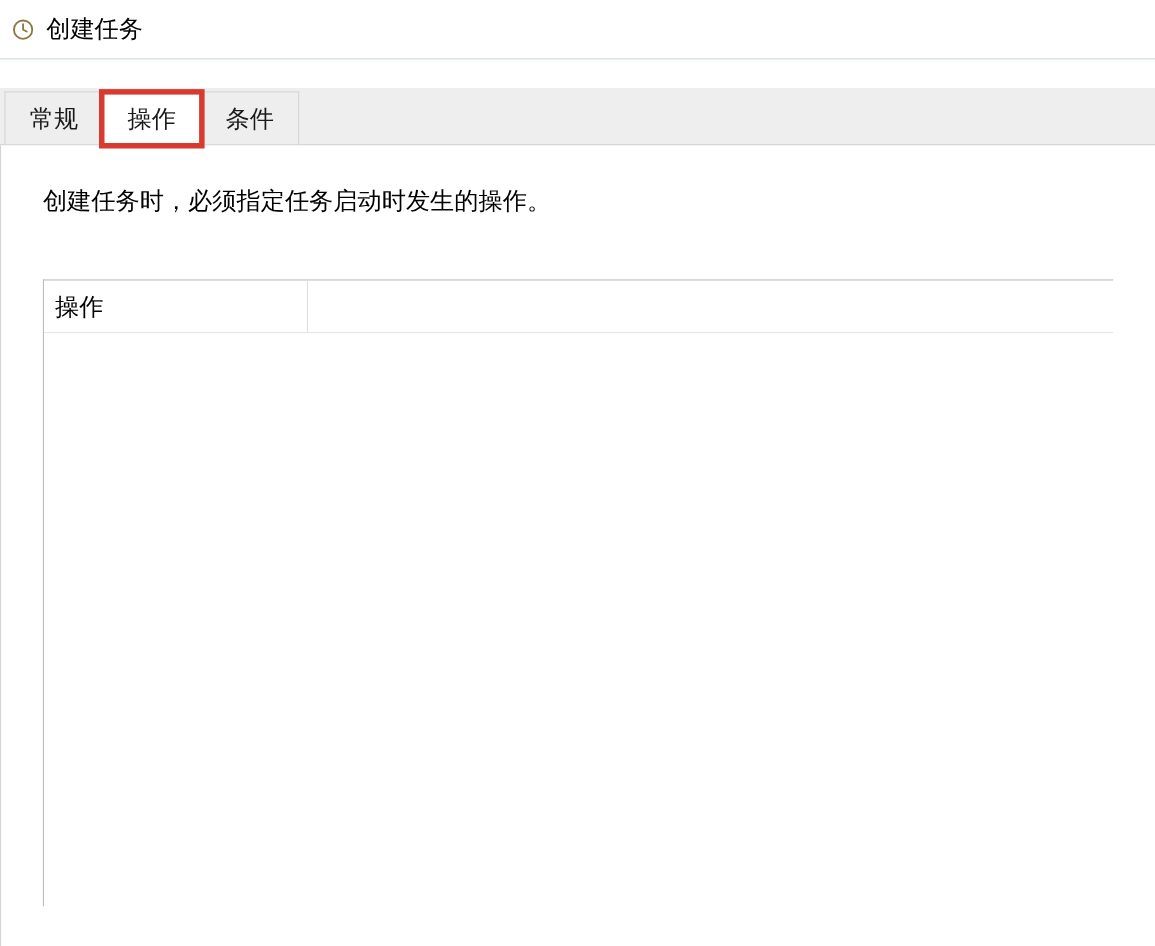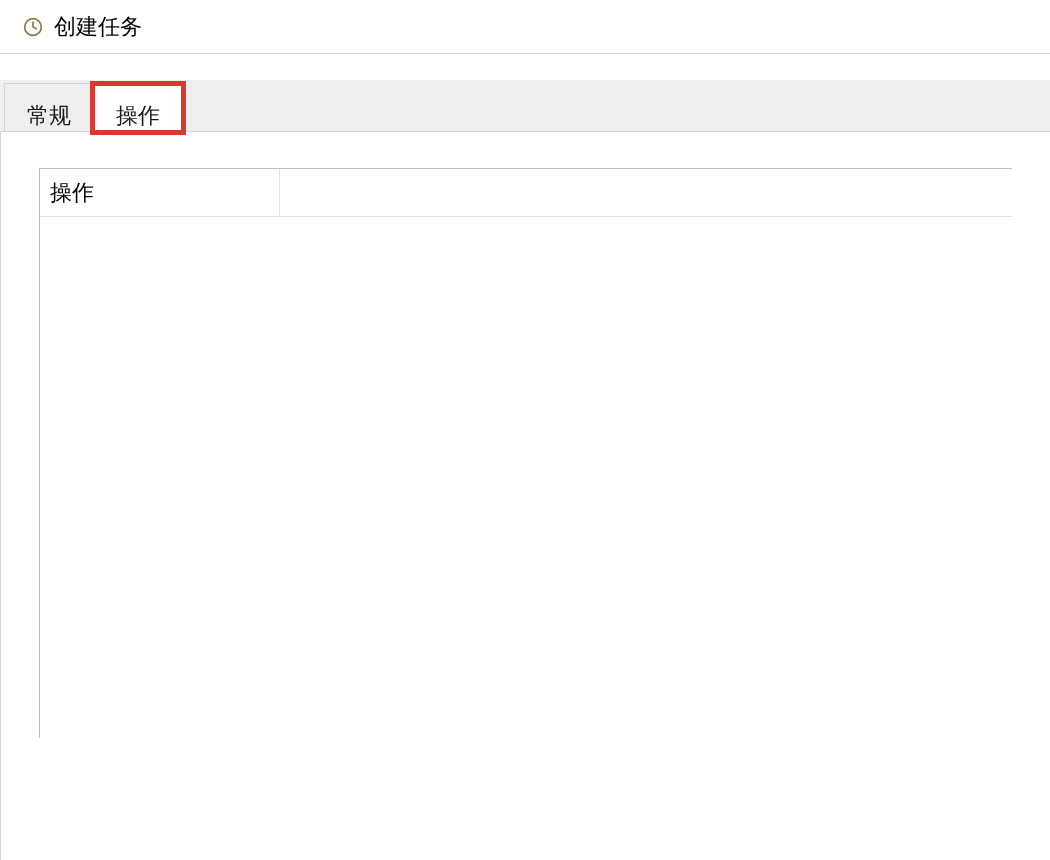--- a/index.html
+++ b/index.html
@@ -13,21 +13,21 @@
       background: #ffffff;
       width: 1050px;
       height: 860px;
       overflow: hidden;
       color: #000;
     }
     .titlebar {
       display: flex;
       align-items: center;
       height: 54px;
-      padding-left: 22px;
+      padding-left: 10px;
       border-bottom: 1px solid #c9d7e2;
       background: #ffffff;
     }
     .titlebar .icon {
       width: 22px;
       height: 22px;
       margin-right: 10px;
       display: flex;
       align-items: center;
       justify-content: center;
@@ -45,21 +45,21 @@
       align-items: flex-end;
       padding-left: 4px;
       border-bottom: 1px solid #d4d4d4;
       margin-top: 26px;
       position: relative;
     }
     .tab {
       height: 48px;
       padding: 0 22px;
       display: flex;
-      align-items: flex-end;
+      align-items: center;
       font-size: 22px;
       background: #eeeeee;
       border: 1px solid #d4d4d4;
       border-bottom: none;
       margin-right: -1px;
       cursor: pointer;
       position: relative;
       color: #1a1a1a;
     }
     .tab.active {
@@ -130,23 +130,27 @@
 </div>
 
 <div class="content-area">
   <div class="tabstrip">
     <div class="tab">
       <span>常规</span>
     </div>
     <div class="tab active highlighted">
       <span>操作</span>
     </div>
+    <div class="tab">
+      <span>条件</span>
+    </div>
   </div>
 
   <div class="tab-panel">
+    <div class="description">创建任务时，必须指定任务启动时发生的操作。</div>
 
     <div class="table-area">
       <div class="table-header">
         <div class="th col-action">
           <span>操作</span>
         </div>
       </div>
       <div class="table-body"></div>
     </div>
   </div>

